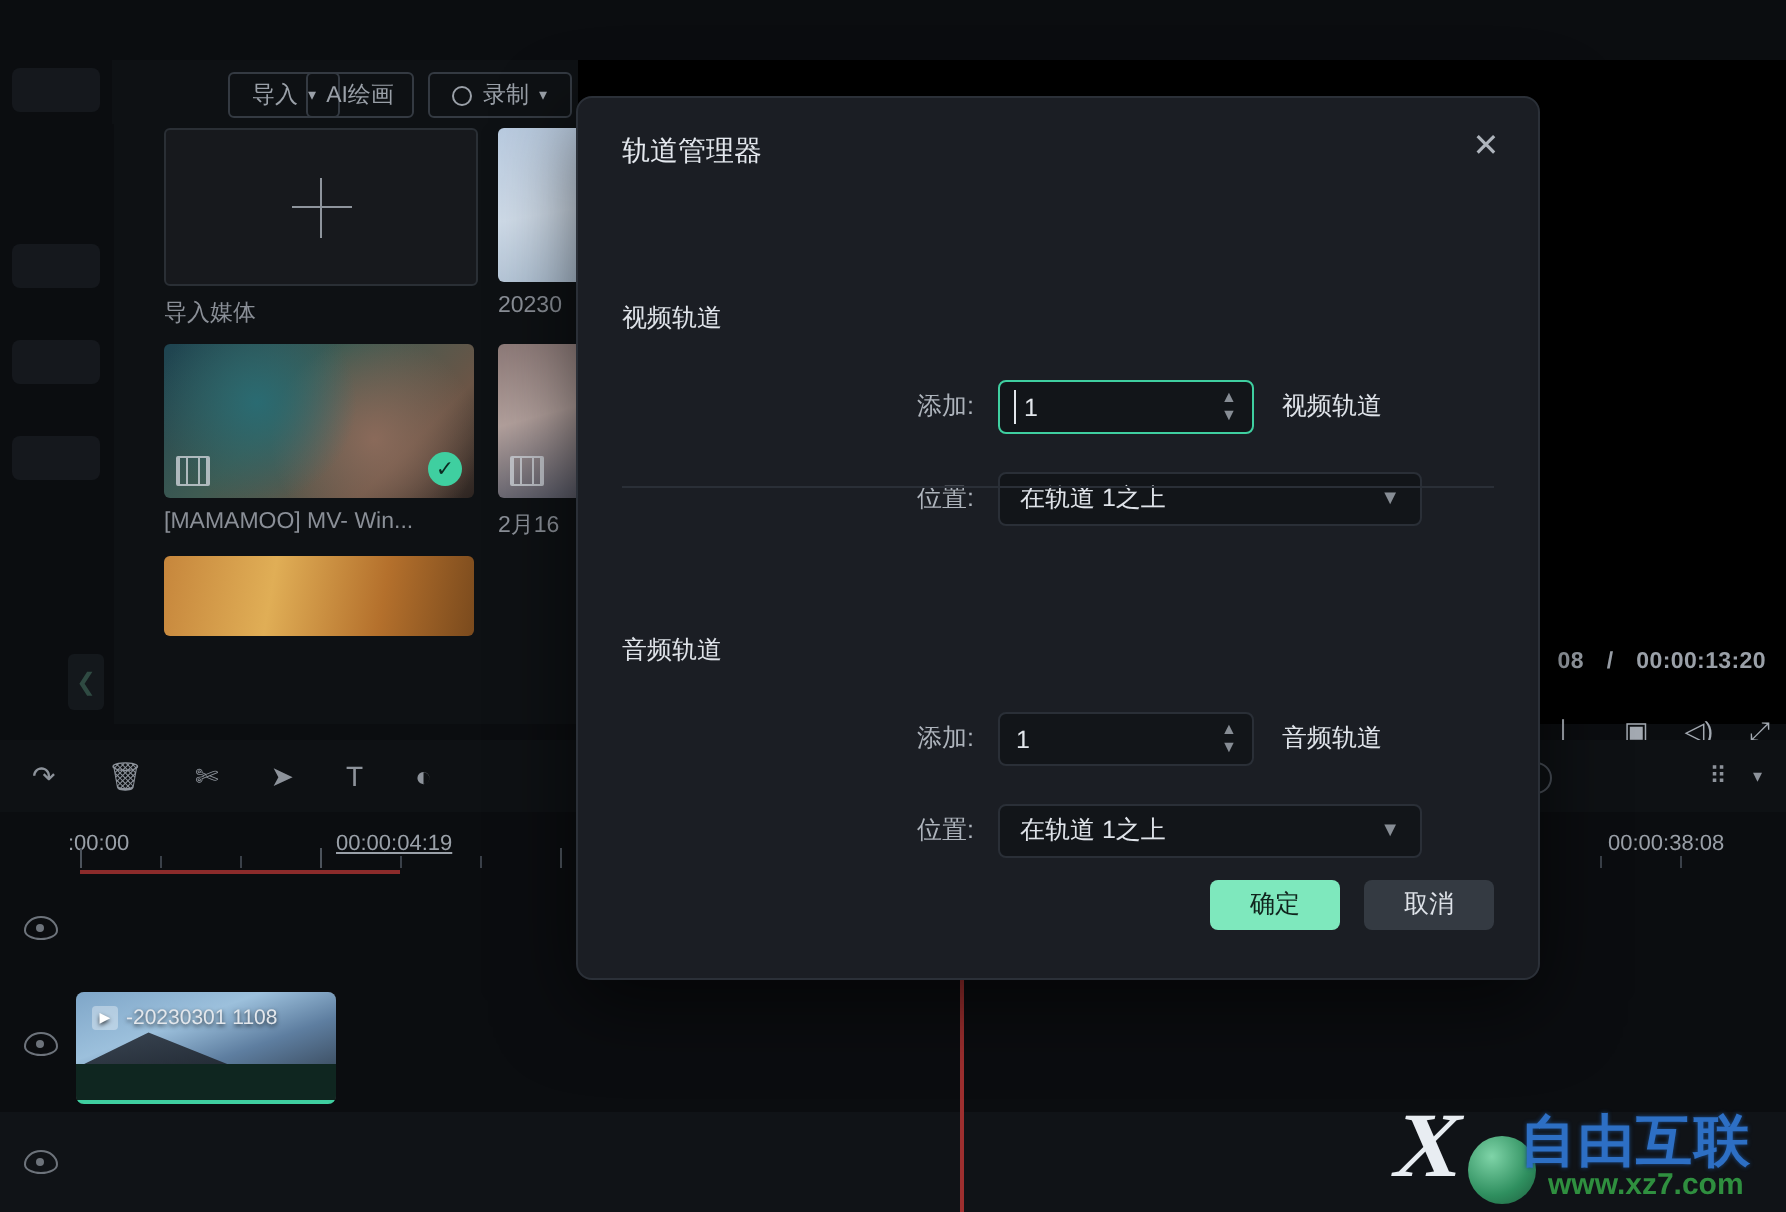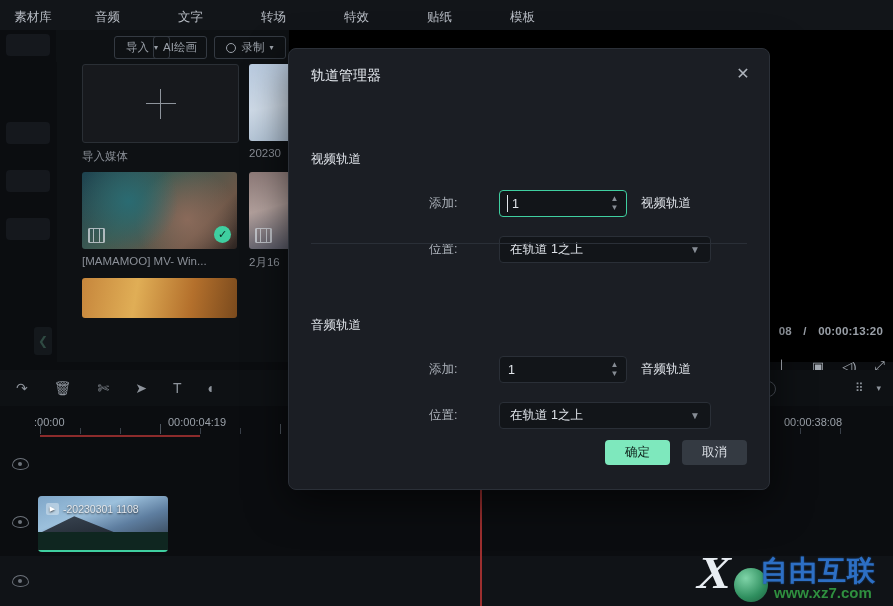--- a/index.html
+++ b/index.html
@@ -130,21 +130,21 @@
   .mask{position:absolute;inset:0;background:transparent;}
   .dialog{position:absolute;left:288px;top:48px;width:480px;height:440px;background:#1b1e24;
         border-radius:8px;border:1px solid #2b3038;
         box-shadow:0 12px 40px rgba(0,0,0,.6);}
   .dlg-title{position:absolute;left:22px;top:18px;font-size:14px;color:#e4e8ee;}
   .dlg-close{position:absolute;right:12px;top:10px;width:28px;height:28px;border-radius:4px;
         display:flex;align-items:center;justify-content:center;color:#aeb4bc;font-size:16px;}
   .sec-title{position:absolute;left:22px;font-size:12.5px;color:#dfe3e9;}
   .divider{position:absolute;left:22px;width:436px;height:1px;background:#2a2f37;}
   .frow{position:absolute;display:flex;align-items:center;}
-  .flabel{width:58px;text-align:left;font-size:12.5px;color:#aeb4bc;margin-right:12px;}
+  .flabel{width:58px;text-align:right;font-size:12.5px;color:#aeb4bc;margin-right:12px;}
   .num{width:110px;height:25px;border-radius:4px;background:#121519;border:1px solid #2a2f37;
         position:relative;display:flex;align-items:center;padding:0 8px;font-size:12.5px;color:#e2e6eb;}
   .num.focused{border-color:#3fcfa0;}
   .caret{position:absolute;left:7px;top:4px;width:1px;height:17px;background:#e2e6eb;}
   .spin{position:absolute;right:7px;top:4px;width:9px;height:17px;display:flex;flex-direction:column;
         justify-content:space-between;align-items:center;color:#878d95;font-size:8px;line-height:1;}
   .unit{margin-left:14px;font-size:12.5px;color:#dfe3e9;}
   .sel{width:190px;height:25px;border-radius:4px;background:#121519;border:1px solid #2a2f37;
         display:flex;align-items:center;padding:0 10px;font-size:12.5px;color:#dfe3e9;
         justify-content:space-between;}
@@ -153,30 +153,20 @@
   .btn{height:25px;padding:0 20px;border-radius:4px;font-size:12.5px;display:flex;
         align-items:center;justify-content:center;}
   .btn-ok{background:#7ee8bd;color:#10241d;}
   .btn-cancel{background:#343a42;color:#dfe3e9;}
 </style>
 </head>
 <body>
 
 <div class="app">
 
-  <div class="topnav">
-    <div class="navitem"><span>素材库</span></div>
-    <div class="navitem"><span>音频</span></div>
-    <div class="navitem"><span>文字</span></div>
-    <div class="navitem"><span>转场</span></div>
-    <div class="navitem"><span>特效</span></div>
-    <div class="navitem"><span>贴纸</span></div>
-    <div class="navitem"><span>模板</span></div>
-    <div class="navgap"></div>
-  </div>
 
   <div class="mediabar">
     <div class="mb-btn" style="left:90px;top:6px;width:54px;margin-left:24px;">
       <span>导入</span>
       <span style="font-size:8px;">▾</span>
     </div>
     <div class="mb-btn" style="left:153px;top:6px;width:52px;">
       <span>AI绘画</span>
     </div>
     <div class="mb-btn" style="left:214px;top:6px;width:70px;">
@@ -264,23 +254,23 @@
     </div>
     <div class="tl-circ"></div>
     <div class="tl-right">
       <span style="font-size:12px;letter-spacing:1px;">⠿</span>
       <span style="font-size:9px;">▾</span>
     </div>
   </div>
 
   <div class="ruler">
     <div class="rlab" style="left:34px;">:00:00</div>
-    <div class="rlab" style="left:168px;">00:00:04:19</div>
+    <div class="rlab" style="left:168px;text-decoration:underline;">00:00:04:19</div>
     <div class="rlab" style="left:310px;">00:00:09:14</div>
-    <div class="rlab" style="left:784px;">00:00:38:08</div>
+    <div class="rlab" style="left:804px;">00:00:38:08</div>
     <div class="rtick major" style="left:40px;"></div>
     <div class="rtick" style="left:80px;"></div>
       <div class="rtick" style="left:120px;"></div>
     <div class="rtick major" style="left:160px;"></div>
     <div class="rtick" style="left:200px;"></div>
       <div class="rtick" style="left:240px;"></div>
     <div class="rtick major" style="left:280px;"></div>
     <div class="rtick" style="left:320px;"></div>
       <div class="rtick" style="left:360px;"></div>
     <div class="rtick major" style="left:400px;"></div>

